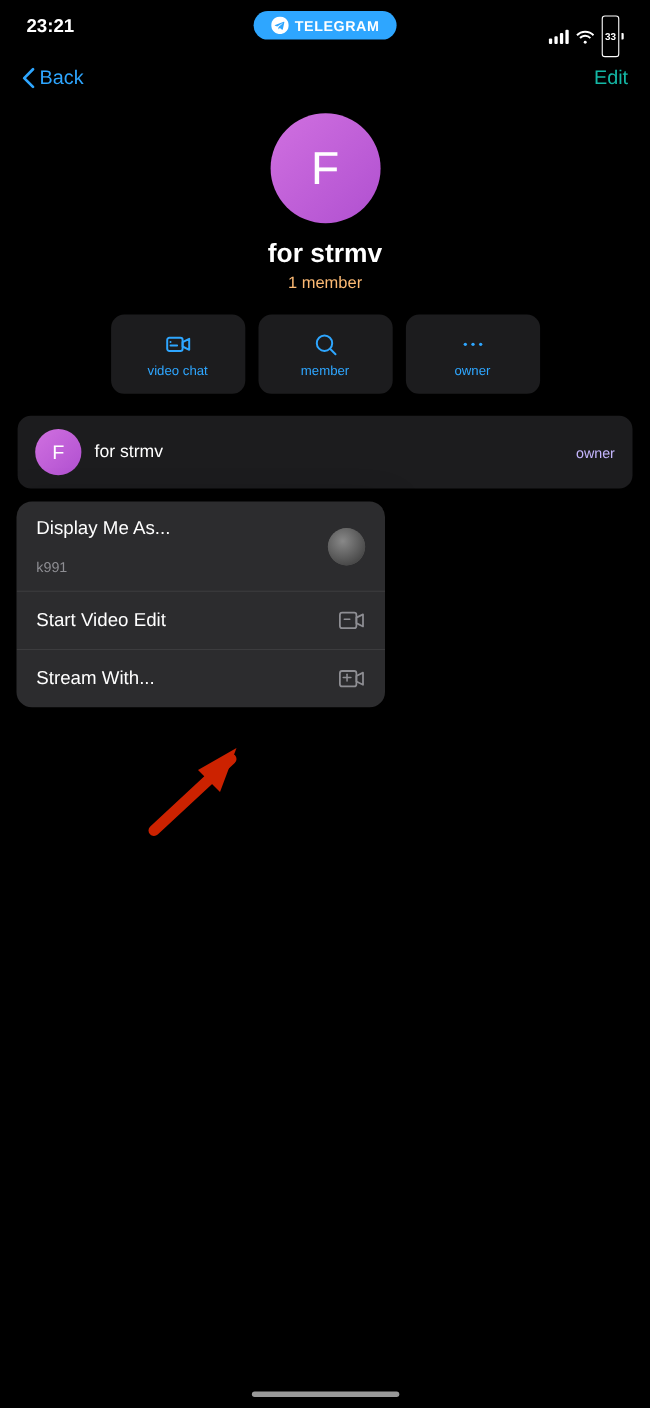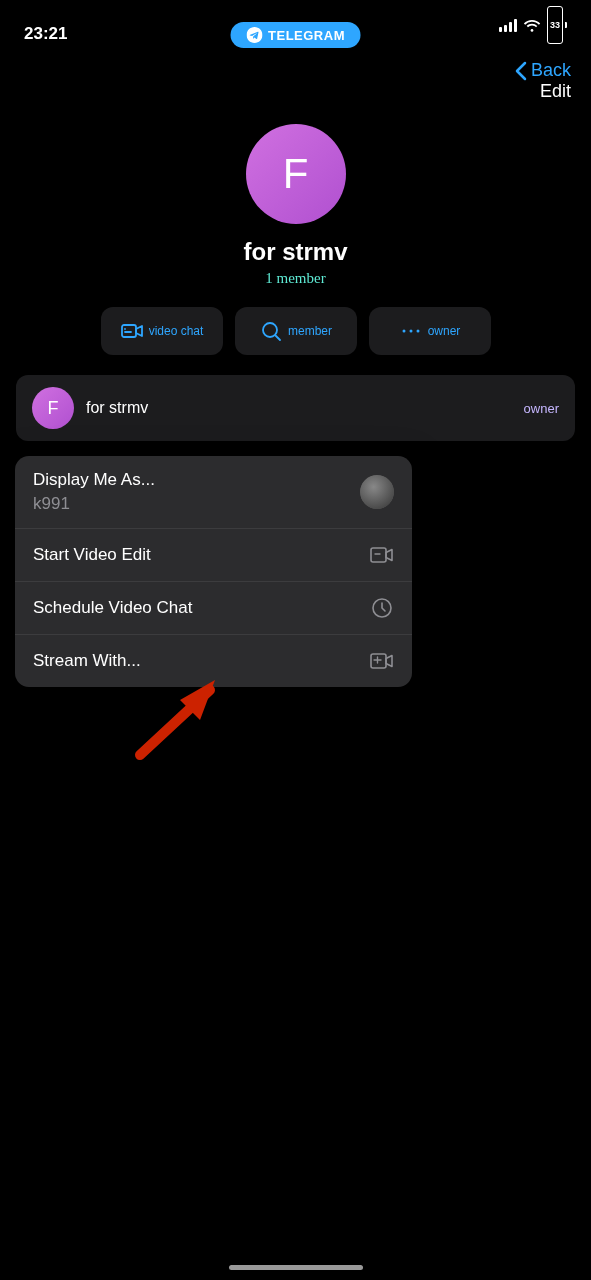--- a/index.html
+++ b/index.html
@@ -11,21 +11,21 @@
       font-family: -apple-system, 'SF Pro Display', 'Helvetica Neue', sans-serif;
       color: #fff;
       position: relative;
       overflow-x: hidden;
     }
 
     
     .status-bar {
       display: flex;
       justify-content: space-between;
-      align-items: flex-end;
+      align-items: flex-start;
       padding: 14px 24px 8px;
       height: 52px;
     }
     .status-time {
       font-size: 17px;
       font-weight: 600;
       color: #fff;
     }
     .status-right {
       display: flex;
@@ -71,21 +71,21 @@
     .battery-tip {
       width: 2px;
       height: 6px;
       background: #fff;
       border-radius: 0 1px 1px 0;
     }
 
     
     .telegram-pill {
       position: absolute;
-      top: 22px;
+      top: 10px;
       left: 50%;
       transform: translateX(-50%);
       background: #2ea6ff;
       border-radius: 20px;
       padding: 5px 16px;
       display: flex;
       align-items: center;
       gap: 6px;
     }
     .telegram-pill .tg-icon {
@@ -96,42 +96,41 @@
       font-size: 13px;
       font-weight: 700;
       color: #fff;
       letter-spacing: 0.5px;
     }
 
     
     .nav-bar {
       display: flex;
       justify-content: space-between;
-      align-items: flex-end;
+      align-items: flex-start;
       padding: 8px 20px 12px;
-      flex-direction: column;
     }
     .nav-back {
       display: flex;
       align-items: center;
       gap: 4px;
       color: #2ea6ff;
       font-size: 18px;
       cursor: pointer;
     }
     .nav-back svg {
       width: 12px;
       height: 20px;
     }
     .nav-back-label {
       font-size: 18px;
       color: #2ea6ff;
     }
     .nav-edit {
-      color: #ffffff;
+      color: #14b8a6;
       font-size: 18px;
       cursor: pointer;
     }
 
     
     .profile-section {
       display: flex;
       flex-direction: column;
       align-items: center;
       padding: 10px 0 20px;
@@ -150,38 +149,37 @@
       margin-bottom: 14px;
     }
     .profile-name {
       font-size: 24px;
       font-weight: 700;
       color: #fff;
       margin-bottom: 4px;
     }
     .profile-subtitle {
       font-size: 15px;
-      color: #5eead4;
-      font-family: Liberation Serif, serif;
+      color: #fdba74;
     }
 
     
     .action-row {
       display: flex;
       justify-content: center;
       gap: 12px;
       padding: 0 20px 20px;
     }
     .action-btn {
       background: #1c1c1e;
       border-radius: 12px;
       width: 122px;
-      height: 48px;
-      display: flex;
-      flex-direction: row;
+      height: 72px;
+      display: flex;
+      flex-direction: column;
       align-items: center;
       justify-content: center;
       gap: 5px;
       cursor: pointer;
     }
     .action-btn svg {
       width: 24px;
       height: 24px;
     }
     .action-btn-label {
@@ -190,21 +188,21 @@
     }
     .action-btn.active {
       background: #1c1c1e;
     }
 
     
     .dropdown-menu {
       position: absolute;
       top: 456px;
       left: 15px;
-      width: 397px;
+      width: 335px;
       background: #2c2c2e;
       border-radius: 14px;
       overflow: hidden;
       z-index: 100;
       box-shadow: 0 8px 32px rgba(0,0,0,0.6);
     }
     .dropdown-item {
       display: flex;
       align-items: center;
       justify-content: space-between;
@@ -218,23 +216,23 @@
     .dropdown-item-left {
       display: flex;
       flex-direction: column;
     }
     .dropdown-item-title {
       font-size: 17px;
       color: #fff;
       font-weight: 400;
     }
     .dropdown-item-sub {
-      font-size: 17px;
+      font-size: 13px;
       color: #8e8e93;
-      margin-top: 4px;
+      margin-top: 18px;
     }
     .dropdown-item-right {
       display: flex;
       align-items: center;
     }
     .display-avatar {
       width: 34px;
       height: 34px;
       border-radius: 50%;
       background: #555;
@@ -428,31 +426,20 @@
     </div>
     <div class="dropdown-item-right dropdown-icon">
       <svg width="24" height="24" viewBox="0 0 24 24" fill="none">
         <rect x="1" y="5" width="15" height="14" rx="2" stroke="#8e8e93" stroke-width="1.6"></rect>
         <path d="M16 9.5l6-3v11l-6-3V9.5z" stroke="#8e8e93" stroke-width="1.6" stroke-linejoin="round"></path>
         <line x1="5" y1="11" x2="10" y2="11" stroke="#8e8e93" stroke-width="1.4" stroke-linecap="round"></line>
       </svg>
     </div>
   </div>
 
-  <div class="dropdown-item">
-    <div class="dropdown-item-left">
-      <span class="dropdown-item-title">Schedule Video Chat</span>
-    </div>
-    <div class="dropdown-item-right dropdown-icon">
-      <svg width="24" height="24" viewBox="0 0 24 24" fill="none">
-        <circle cx="12" cy="12" r="9" stroke="#8e8e93" stroke-width="1.6"></circle>
-        <path d="M12 7v5l3 3" stroke="#8e8e93" stroke-width="1.6" stroke-linecap="round" stroke-linejoin="round"></path>
-      </svg>
-    </div>
-  </div>
 
   <div class="dropdown-item">
     <div class="dropdown-item-left">
       <span class="dropdown-item-title">Stream With...</span>
     </div>
     <div class="dropdown-item-right dropdown-icon">
       <svg width="24" height="24" viewBox="0 0 24 24" fill="none">
         <rect x="1" y="5" width="15" height="14" rx="2" stroke="#8e8e93" stroke-width="1.6"></rect>
         <path d="M16 9.5l6-3v11l-6-3V9.5z" stroke="#8e8e93" stroke-width="1.6" stroke-linejoin="round"></path>
         <line x1="4" y1="11" x2="11" y2="11" stroke="#8e8e93" stroke-width="1.4" stroke-linecap="round"></line>

